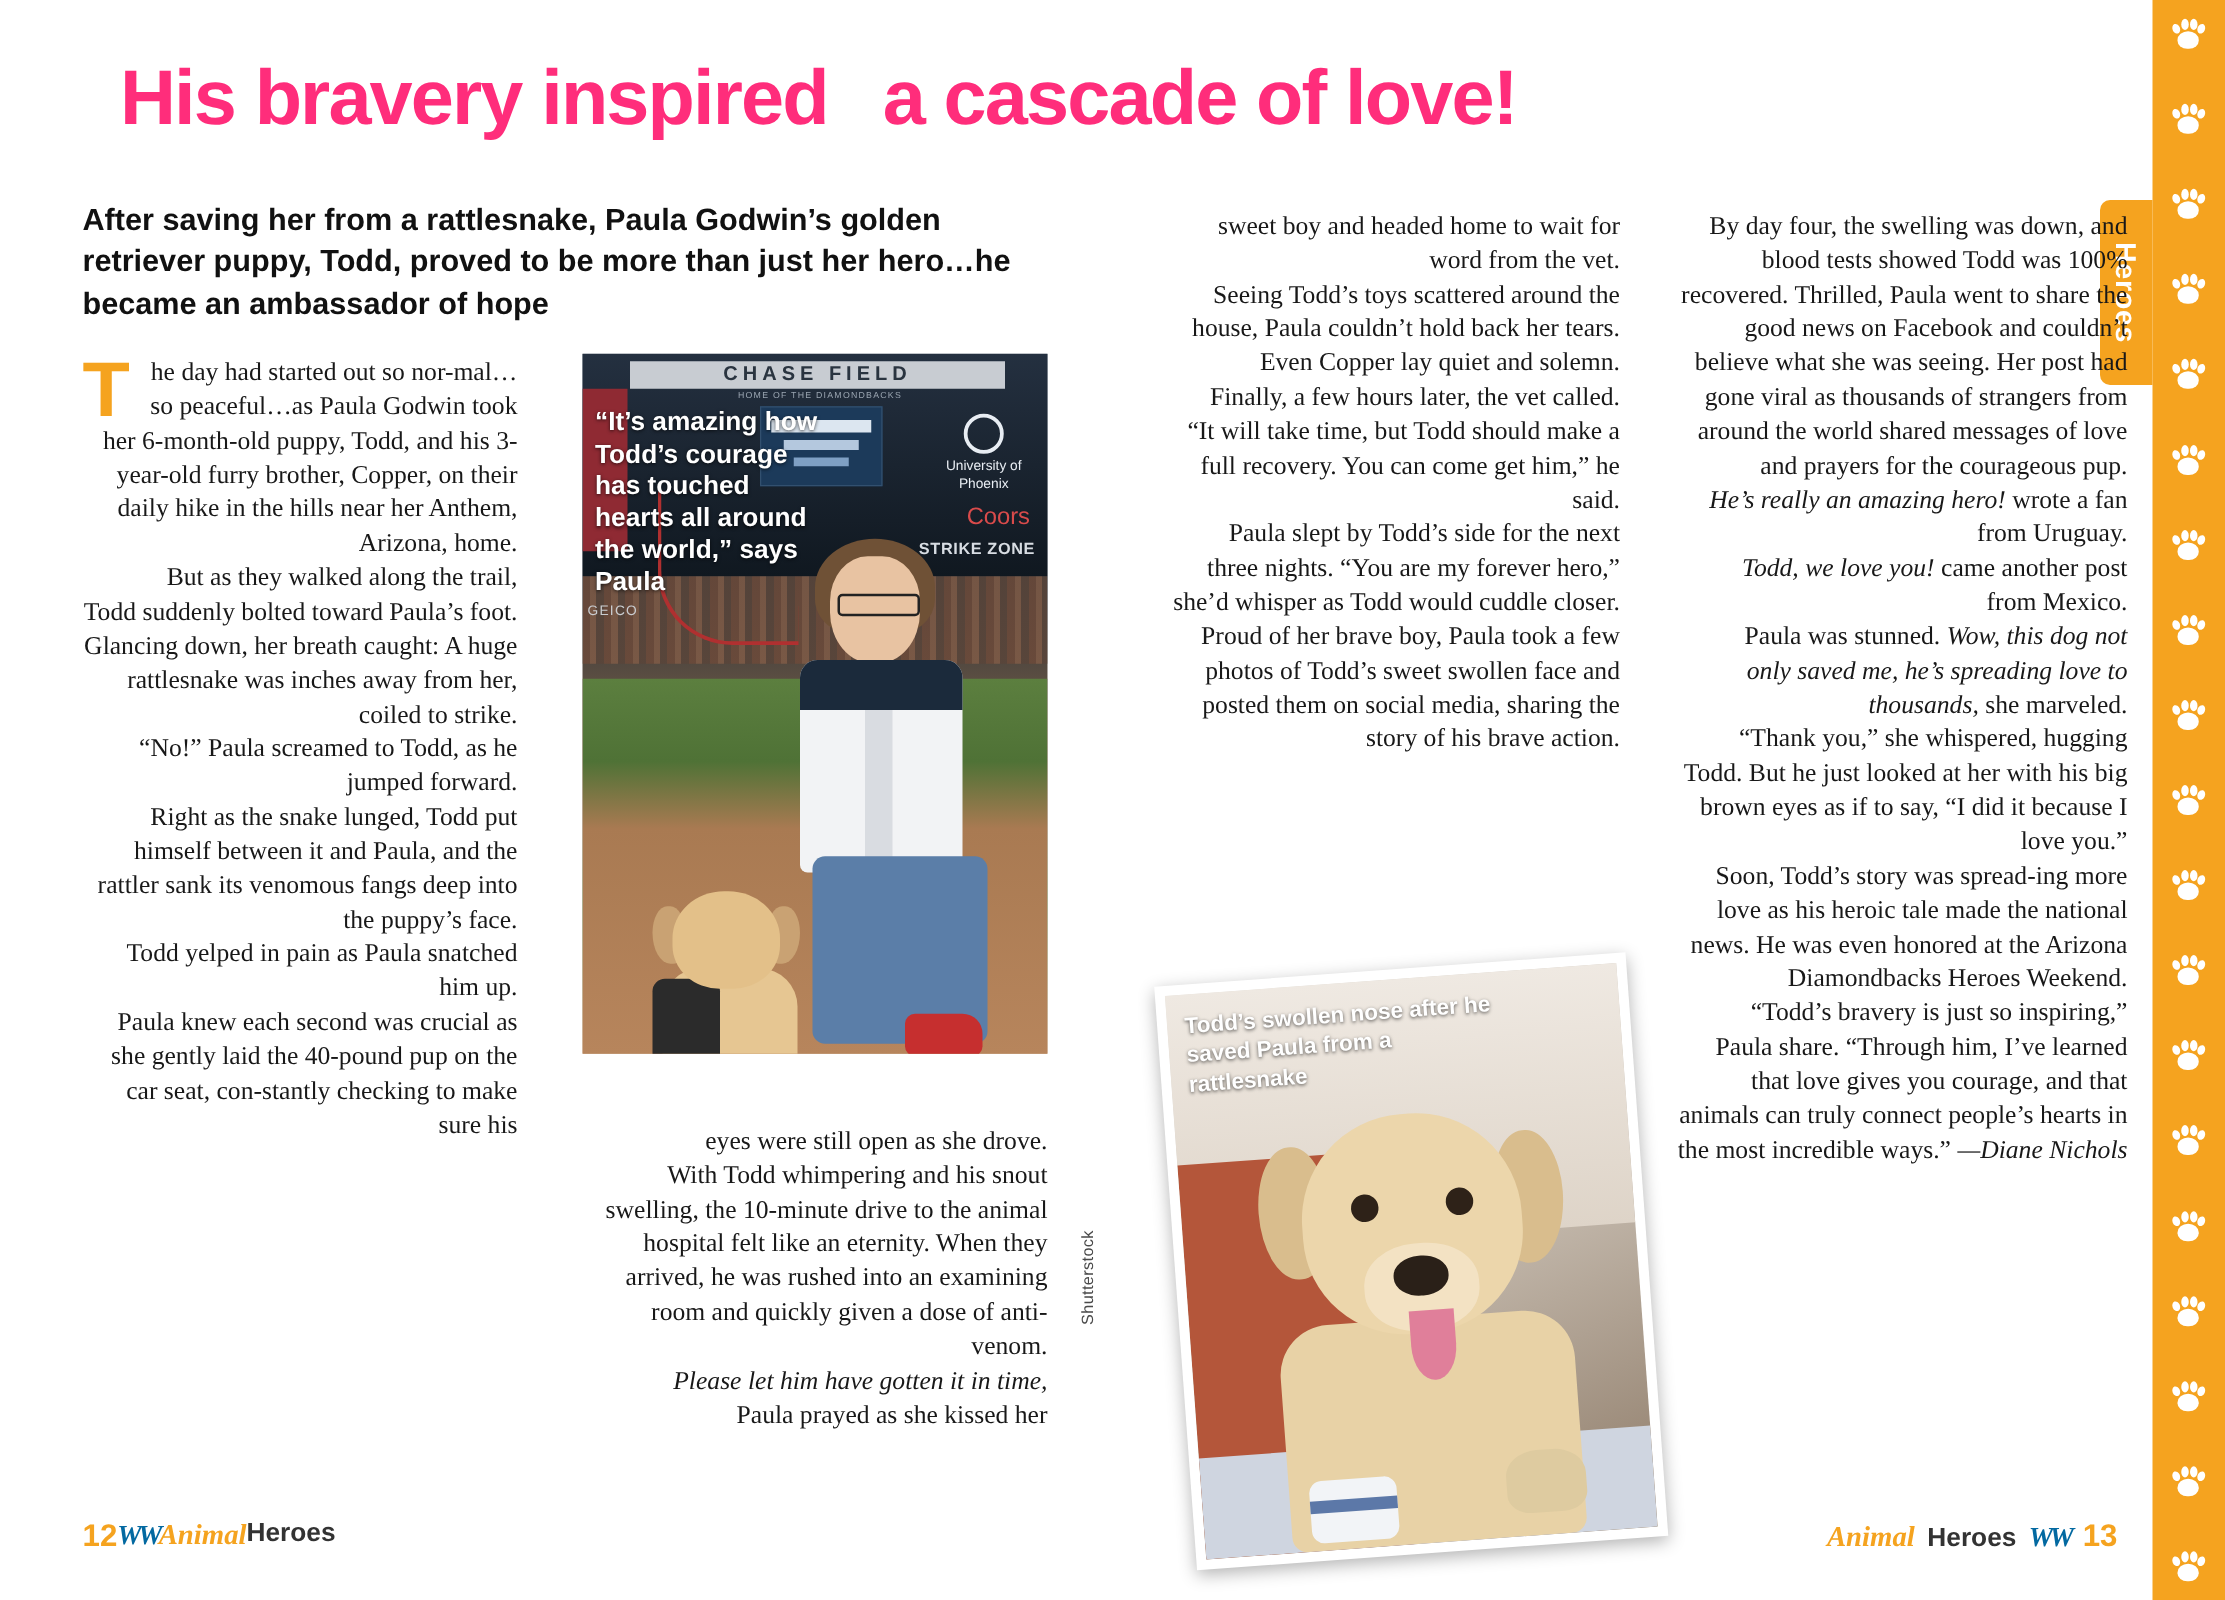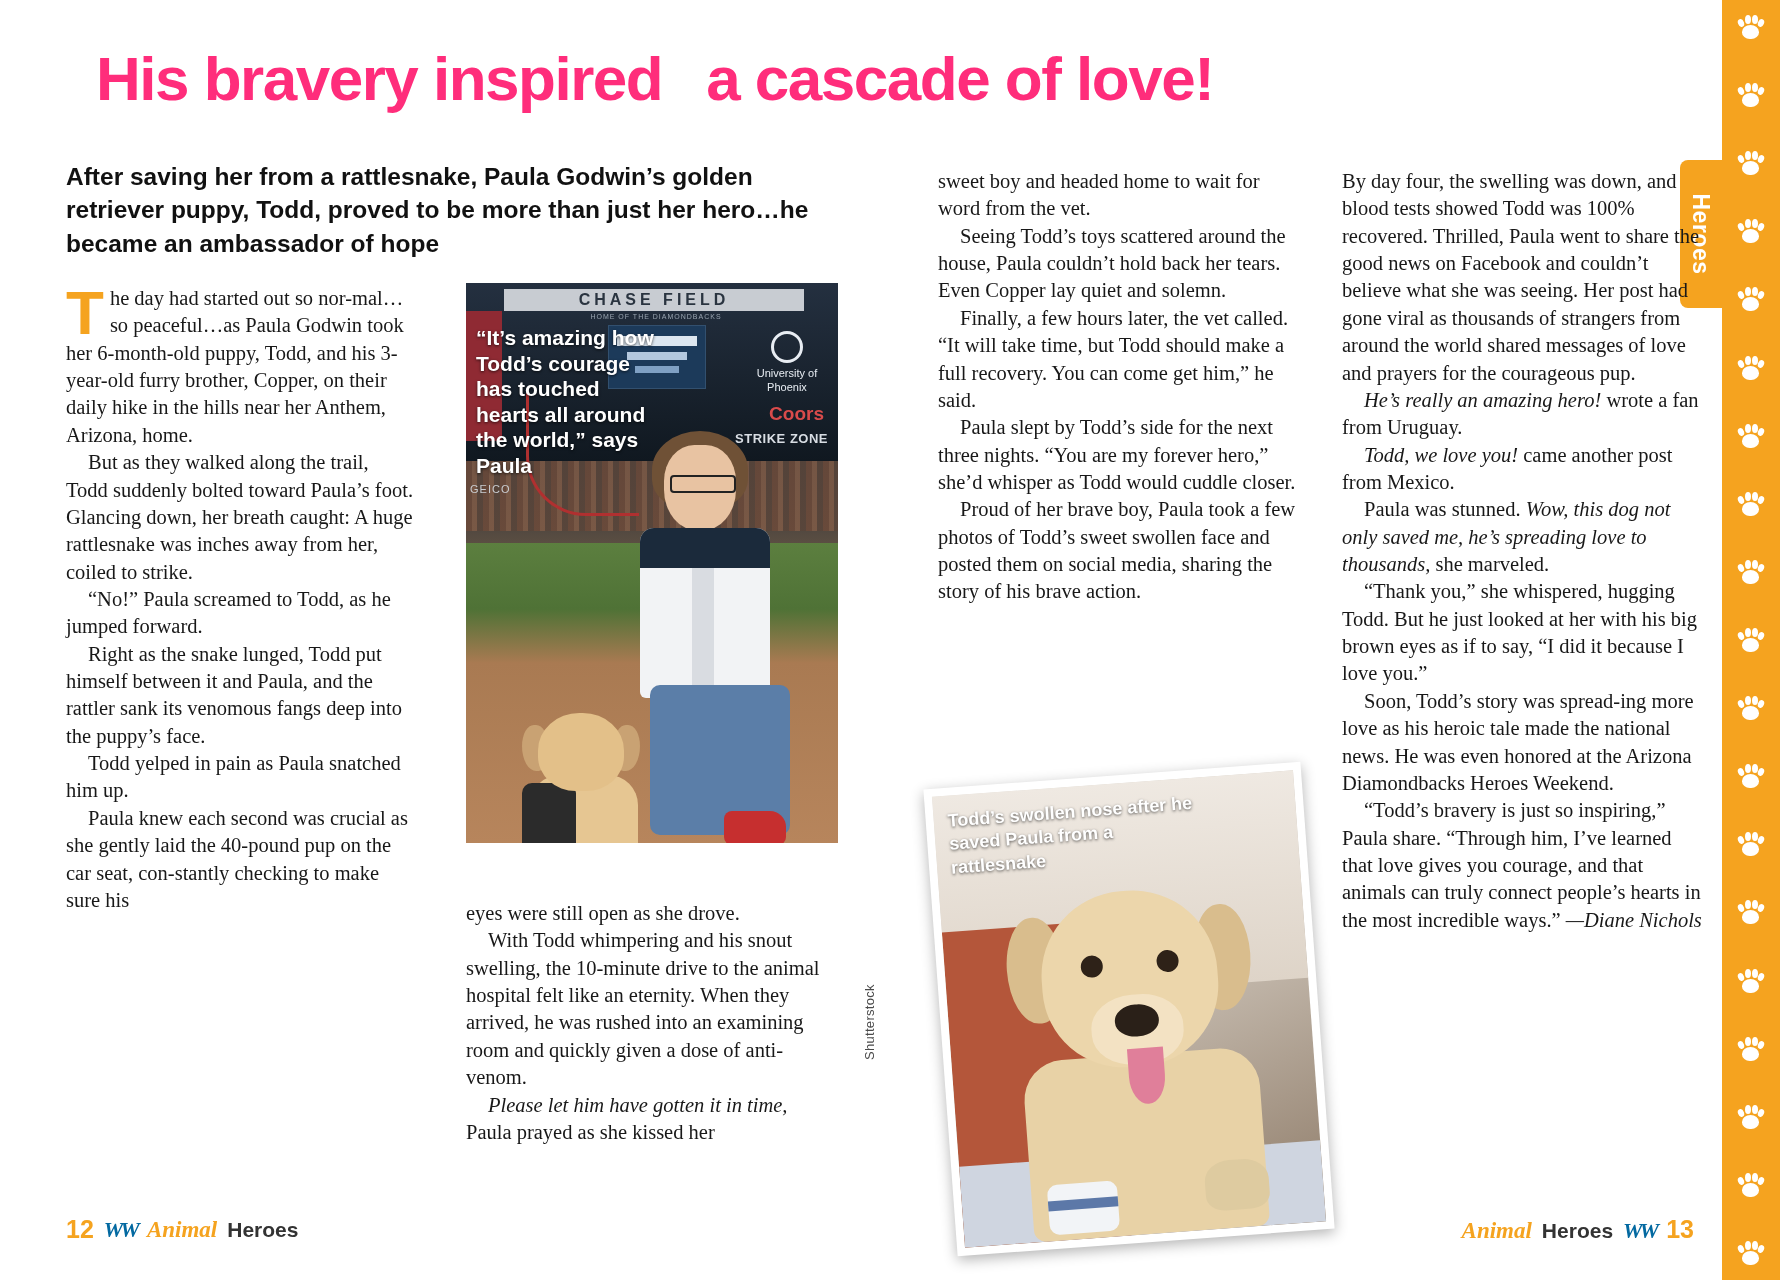--- a/index.html
+++ b/index.html
@@ -119,21 +119,21 @@
     font-size: 24.5px;
     line-height: 1.36;
     color: #111;
   }
 
   
   .col {
     position: absolute;
     font-size: 20.5px;
     line-height: 1.335;
-    text-align: left;
+    text-align: right;
     color: #181818;
   }
   .col p {
     margin: 0;
     text-indent: 22px;
   }
   .col p.first { text-indent: 0; }
   .col p em { font-style: italic; }
 
   .col1 { left: 66px;  top: 285px; width: 348px; }
@@ -184,21 +184,21 @@
   .ps-screen .s3 { position:absolute; left:26px; top:40px; width:44px; height:7px; background:#7fa0c4; }
   .ps-logo {
     position:absolute; right:16px; top:48px; width:70px; text-align:center;
     color:#e8edf3; font-family:"Liberation Sans",sans-serif; font-size:11px; line-height:1.25;
   }
   .ps-logo .ring {
     width:26px;height:26px;border:3px solid #e8edf3;border-radius:50%;margin:0 auto 4px;
   }
   .ps-coors {
     position:absolute; right:14px; top:120px; color:#d94b4b;
-    font-family:"Liberation Sans",sans-serif; font-weight:bold; font-size:19px;
+    font-family:"Liberation Sans",sans-serif; font-weight:normal; font-size:19px;
   }
   .ps-strike {
     position:absolute; right:10px; top:148px; color:#d8dde3;
     font-family:"Liberation Sans",sans-serif; font-weight:bold; font-size:13px; letter-spacing:.5px;
   }
   .ps-geico {
     position:absolute; left:4px; top:200px; color:#c9ccd0;
     font-family:"Liberation Sans",sans-serif; font-size:11px; letter-spacing:1px;
   }
   .ps-leftpanel {
@@ -336,22 +336,21 @@
     transform-origin: left top;
     white-space: nowrap;
   }
 
   
   .footer-left {
     position: absolute;
     left: 66px;
     bottom: 36px;
     display: flex;
-    align-items: center;
-    gap: 10px;
+    align-items: flex-start;
   }
   .footer-right {
     position: absolute;
     right: 86px;
     bottom: 36px;
     display: flex;
     align-items: baseline;
     gap: 10px;
   }
   .pagenum {

